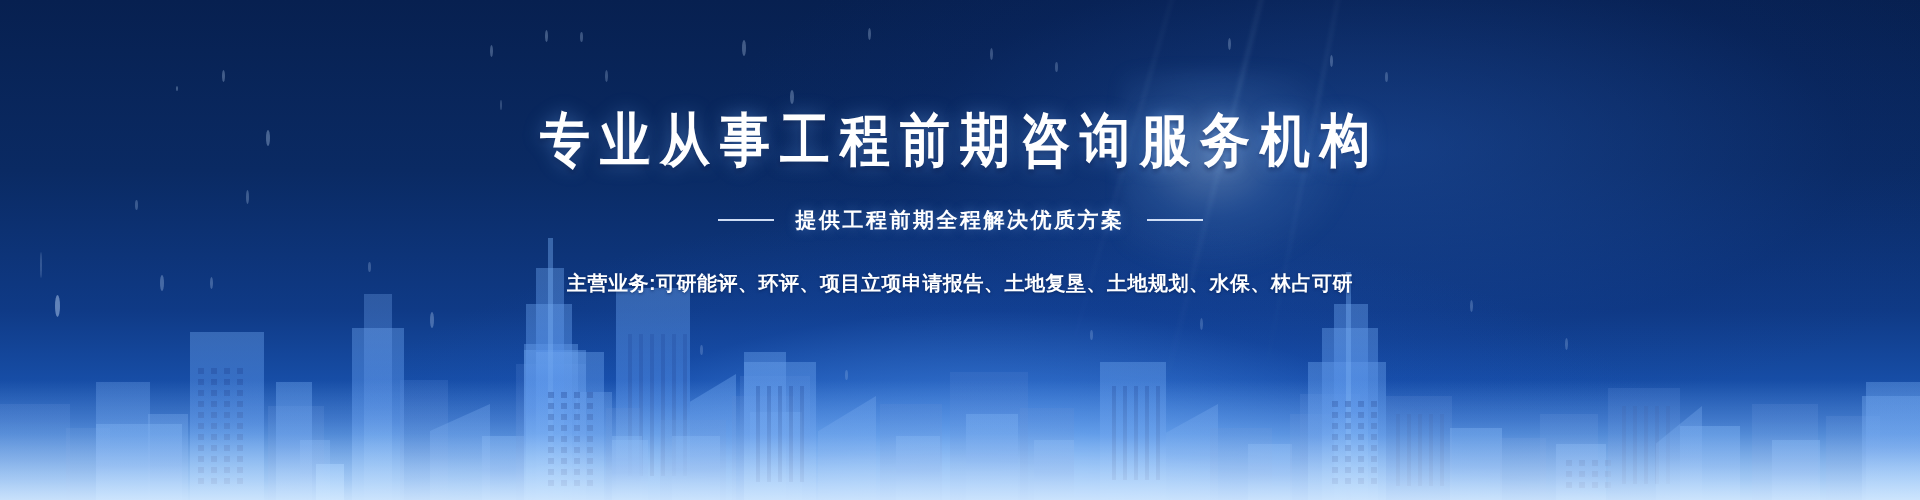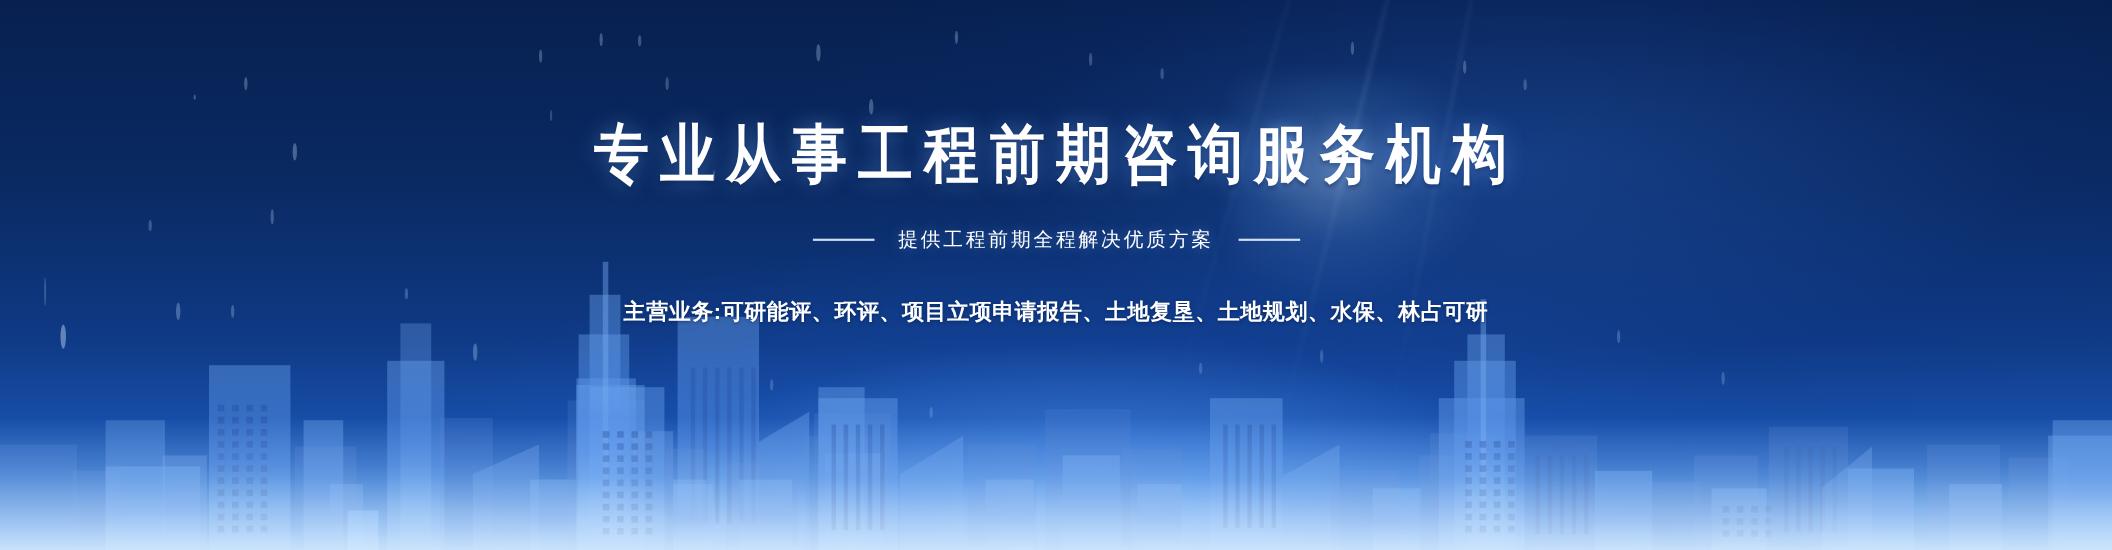--- a/index.html
+++ b/index.html
@@ -71,21 +71,21 @@
     text-shadow:0 0 18px rgba(120,180,255,0.45), 0 2px 4px rgba(0,20,60,0.45);
     transform:scaleY(1.16); transform-origin:center top;
   }
 
   .subrow {
     position:absolute; left:0; right:0; top:206px;
     display:flex; align-items:center; justify-content:center; gap:22px;
   }
   .dash { width:56px; height:2px; background:rgba(223,236,255,0.92); }
   .subtitle {
-    font-size:18px; font-weight:normal; color:#ffffff;
+    font-size:21px; font-weight:bold; color:#ffffff;
     letter-spacing:2.5px; white-space:nowrap;
     text-shadow:0 0 12px rgba(120,180,255,0.40);
   }
 
   .biz {
     position:absolute; left:0; right:0; top:270px; text-align:center;
     font-size:20px; font-weight:bold; color:#ffffff;
     letter-spacing:0.5px; white-space:nowrap;
     text-shadow:0 1px 3px rgba(0,25,70,0.55);
   }

